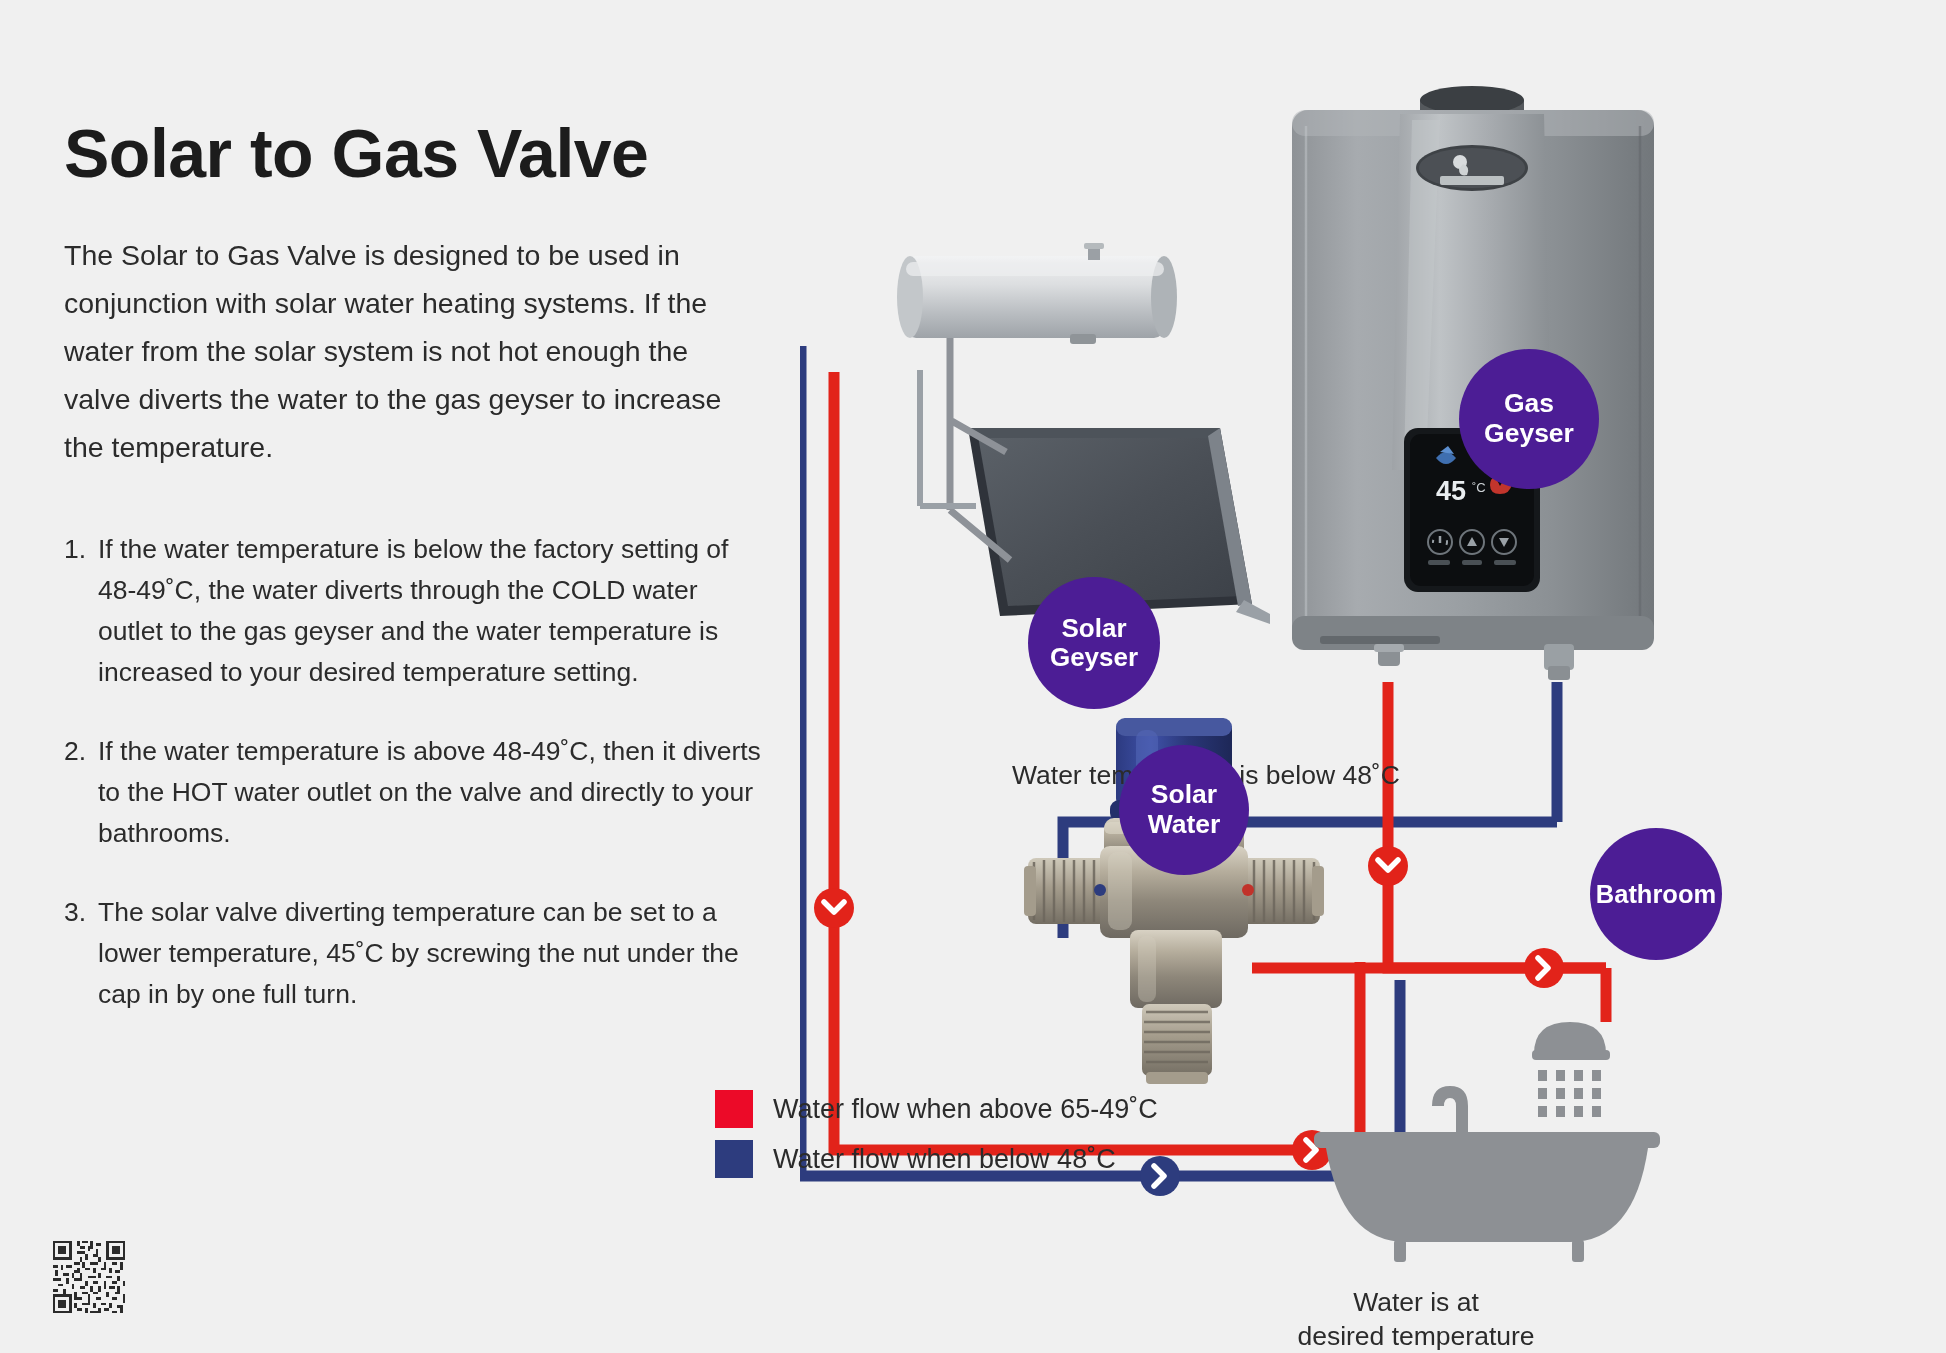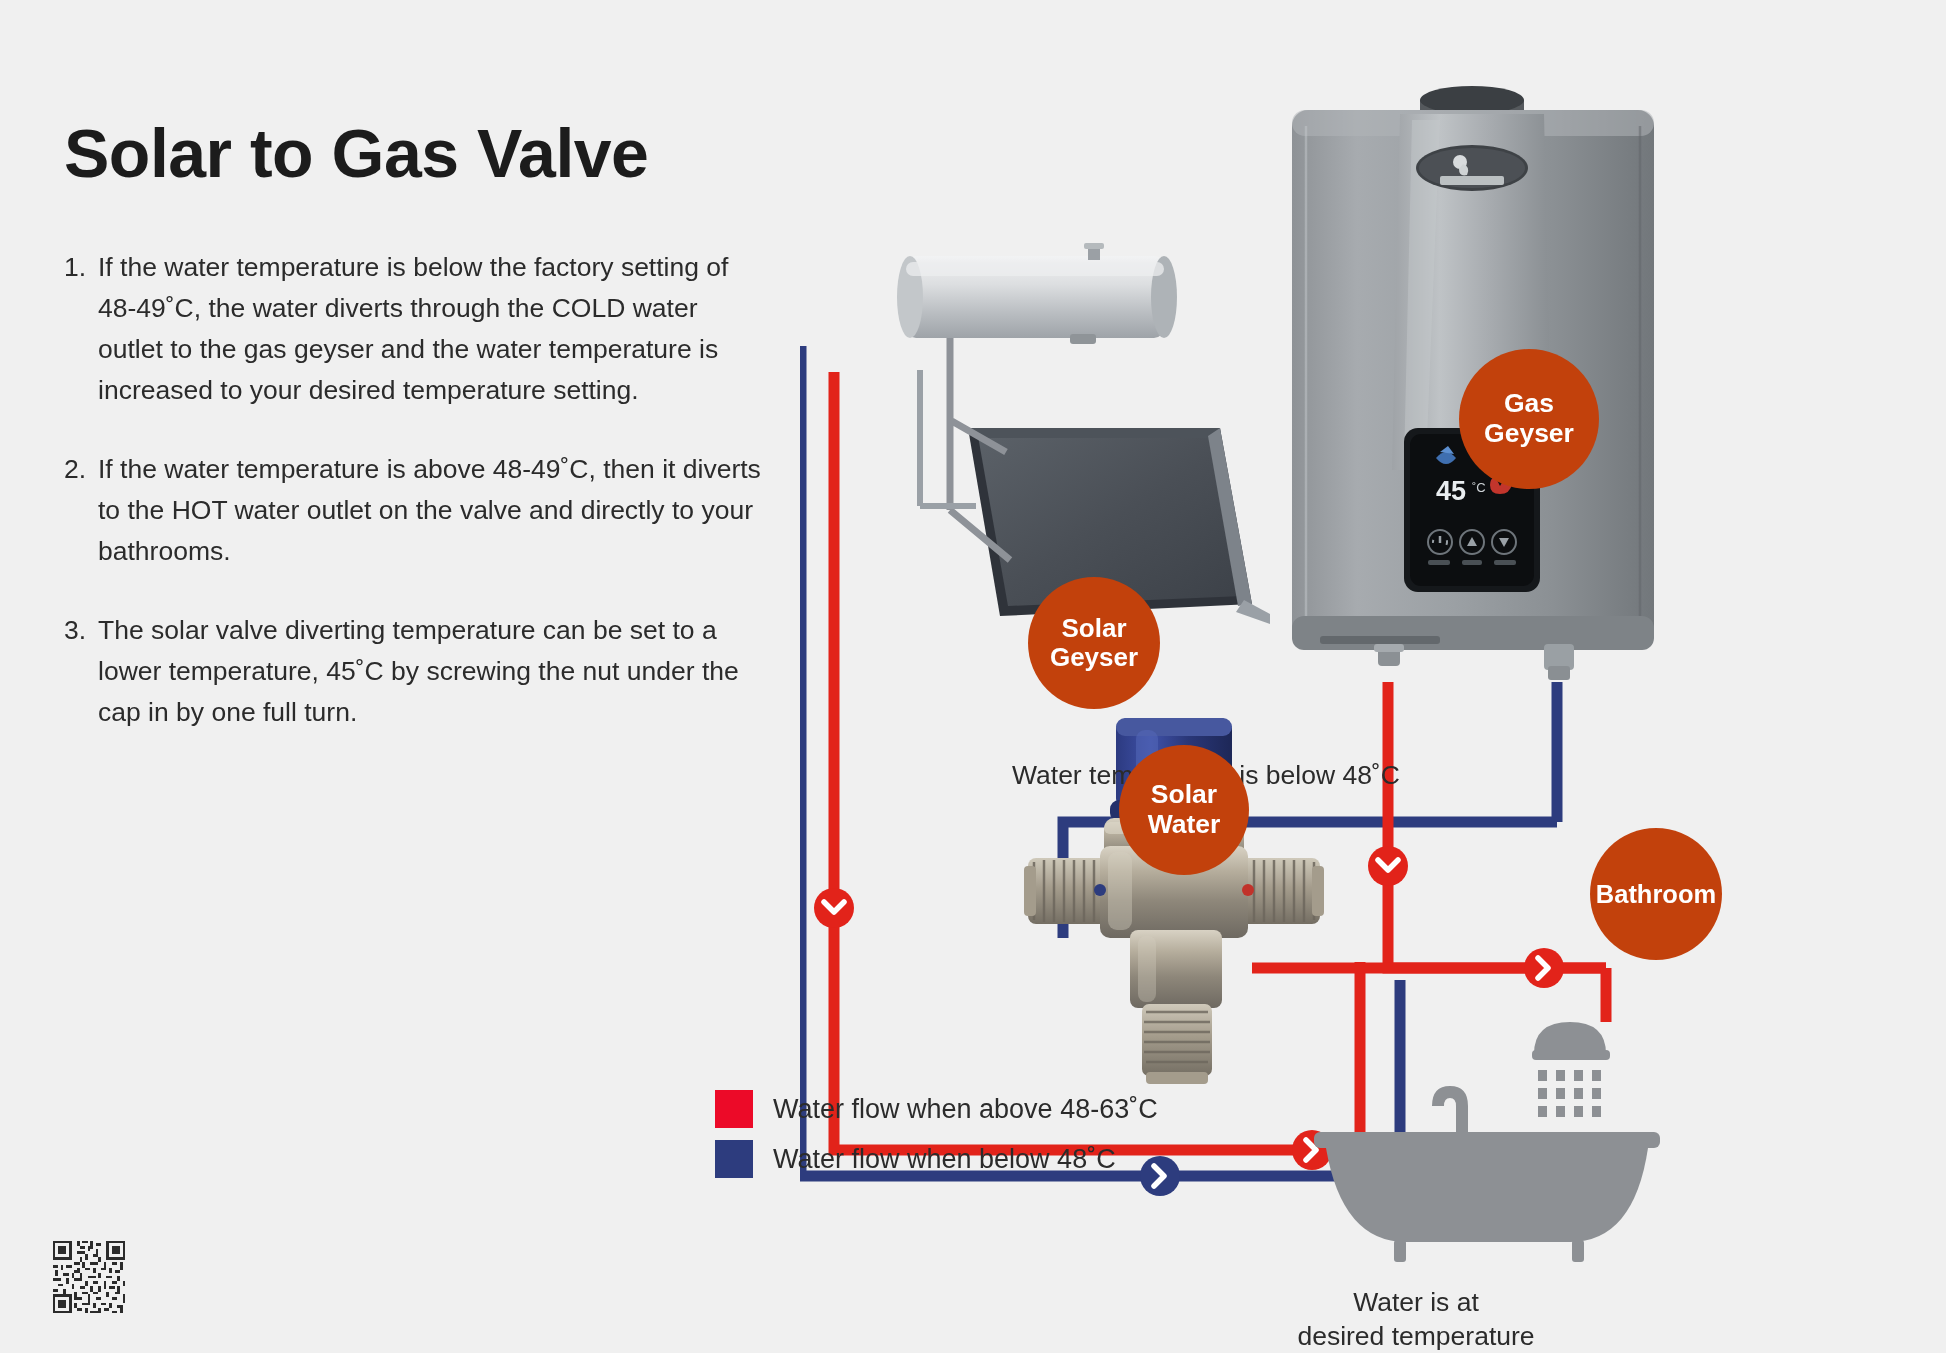--- a/index.html
+++ b/index.html
@@ -33,21 +33,21 @@
 
   .qr{position:absolute;left:50px;top:1238px;width:78px;height:78px;}
   .qr svg{display:block;}
 
   
   .diagram{position:absolute;left:800px;top:0;width:1146px;height:1353px;}
   .diagram > svg{position:absolute;left:0;top:0;}
 
   
   .badge{
-    position:absolute;border-radius:50%;background:#c2410c;
+    position:absolute;border-radius:50%;background:#4c1d95;
     color:#fff;display:flex;align-items:center;justify-content:center;
     text-align:center;font-weight:bold;line-height:1.12;
     z-index:6;
   }
   .badge.solar-geyser{left:228px;top:577px;width:132px;height:132px;font-size:26px;}
   .badge.gas-geyser{left:659px;top:349px;width:140px;height:140px;font-size:26.5px;}
   .badge.solar-valve{left:319px;top:745px;width:130px;height:130px;font-size:26.5px;}
   .badge.bathroom{left:790px;top:828px;width:132px;height:132px;font-size:25.5px;}
 
   
@@ -63,20 +63,21 @@
   .sw-blue{background:#2d3c7e;}
   .legend-label{font-size:27px;color:#2b2b2b;white-space:nowrap;}
 </style>
 </head>
 <body>
 
 <div class="page">
 
   <div class="left">
     <h1 class="title">Solar to Gas Valve</h1>
+    <p class="intro">The Solar to Gas Valve is designed to be used in conjunction with solar water heating systems. If the water from the solar system is not hot enough the valve diverts the water to the gas geyser to increase the temperature.</p>
 
     <ul class="steps">
       <li class="step">
         <span class="step-num">1.</span>
         <span class="step-txt">If the water temperature is below the factory setting of 48-49˚C, the water diverts through the COLD water outlet to the gas geyser and the water temperature is increased to your desired temperature setting.</span>
       </li>
       <li class="step">
         <span class="step-num">2.</span>
         <span class="step-txt">If the water temperature is above 48-49˚C, then it diverts to the HOT water outlet on the valve and directly to your bathrooms.</span>
       </li>
@@ -480,21 +481,21 @@
     <div class="cap cap-below">Water temperature is below 48˚C</div>
 
     <div class="cap cap-desired">
       <span>Water is at</span><br>
       <span>desired temperature</span>
     </div>
 
     <div class="legend">
       <div class="legend-row">
         <span class="swatch sw-red"></span>
-        <span class="legend-label">Water flow when above 48-63˚C</span>
+        <span class="legend-label">Water flow when above 65-49˚C</span>
       </div>
       <div class="legend-row">
         <span class="swatch sw-blue"></span>
         <span class="legend-label">Water flow when below 48˚C</span>
       </div>
     </div>
 
   </div>
 </div>
 

